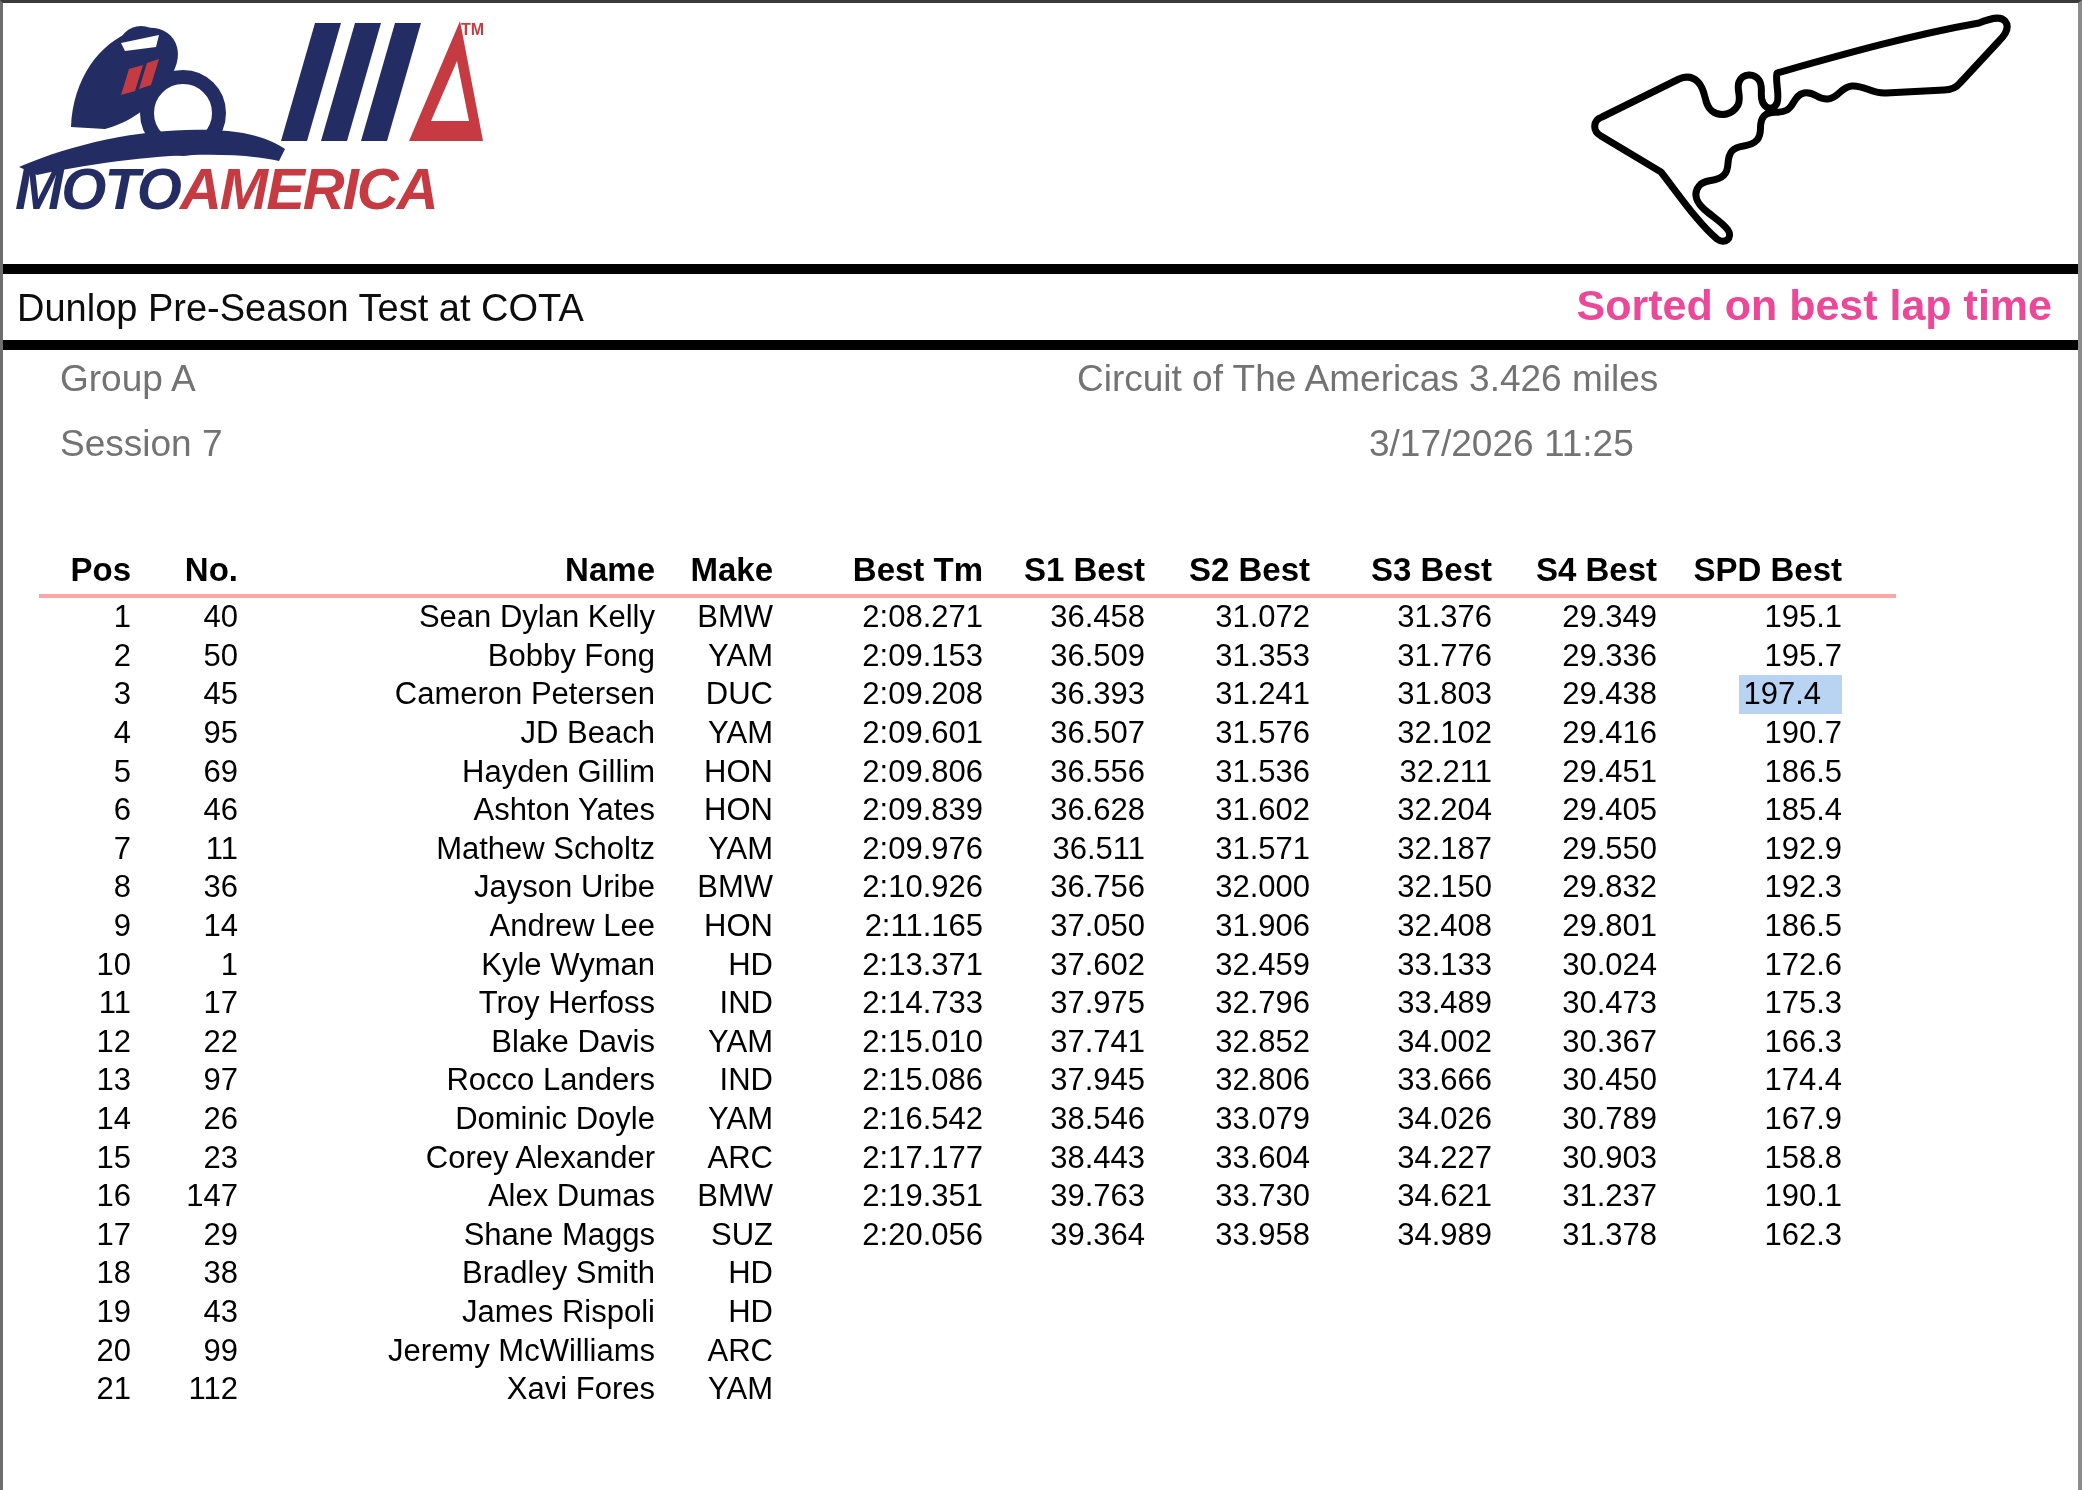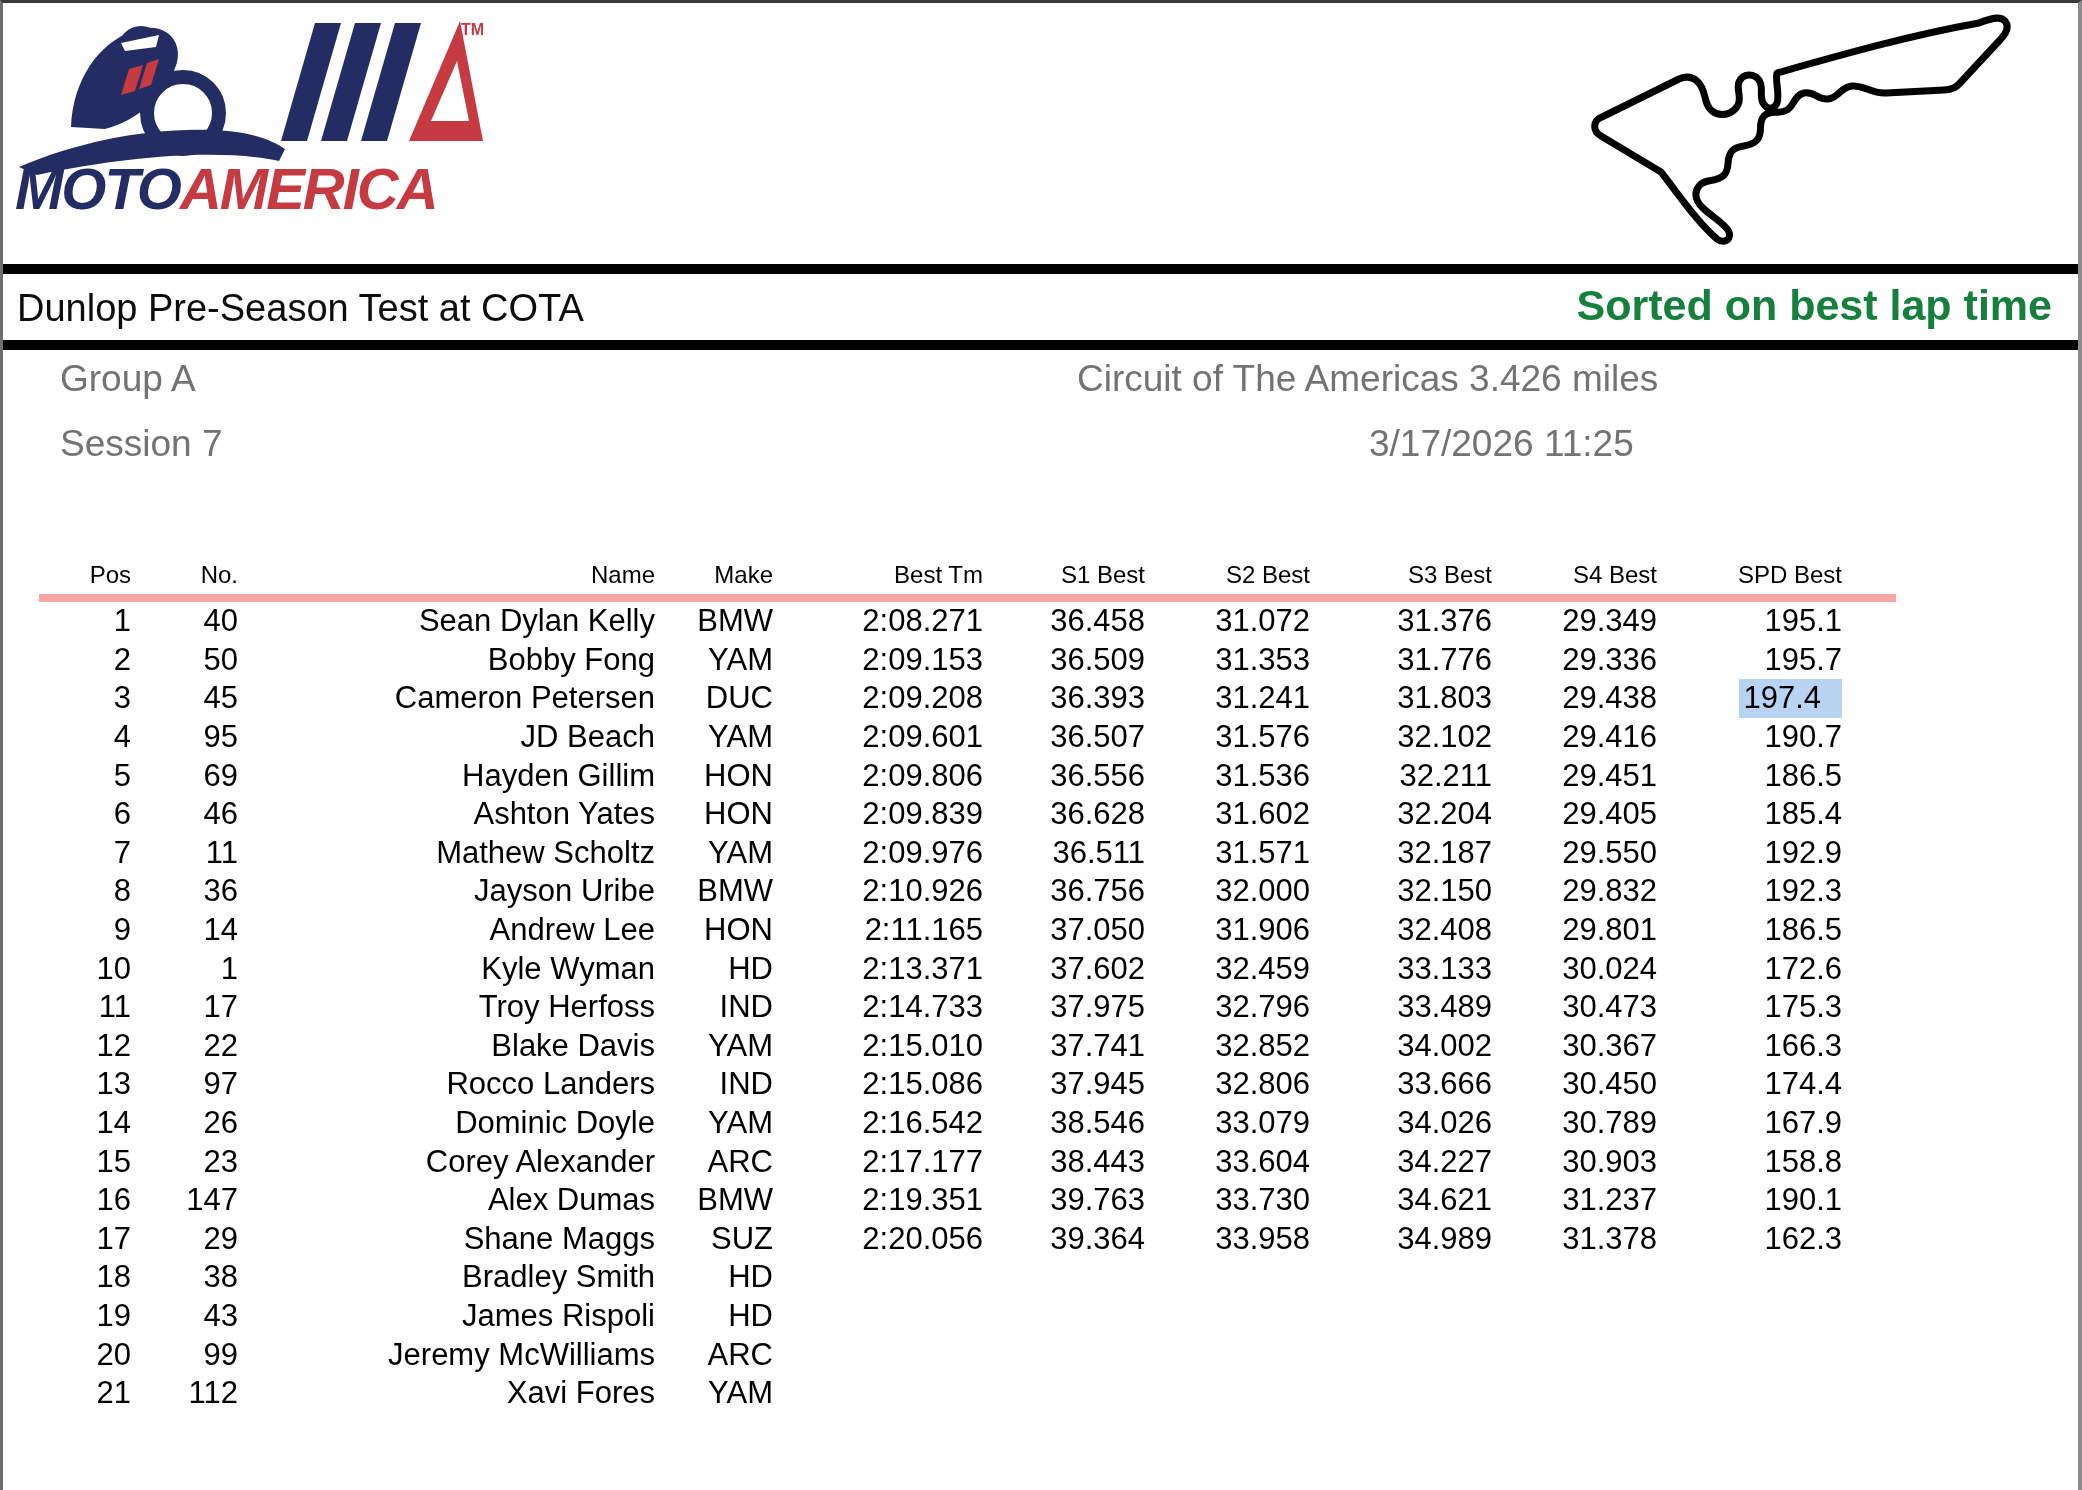--- a/index.html
+++ b/index.html
@@ -9,36 +9,36 @@
     border-top:3px solid #3a3a3a;border-left:3px solid #6e6e6e;border-right:4px solid #8c8c8c;
     font-family:"Liberation Sans",sans-serif;color:#000;
   }
   
   #logo{position:absolute;left:10px;top:6px;width:470px;height:210px;}
   #trackmap{position:absolute;left:1578px;top:8px;width:436px;height:236px;}
   .rule{position:absolute;left:0;right:0;background:#000;}
   #rule-top{top:261px;height:10px;}
   #rule-bottom{top:337px;height:10px;}
   #event-title{position:absolute;left:14px;top:283px;font-size:38px;line-height:44px;color:#0d0d0d;}
-  #sorted-label{position:absolute;right:26px;top:277px;font-size:43px;line-height:50px;font-weight:bold;color:#15803d;}
+  #sorted-label{position:absolute;right:26px;top:277px;font-size:43px;line-height:50px;font-weight:bold;color:#ec4899;}
   
   .info{position:absolute;font-size:37px;line-height:43px;color:#737373;white-space:nowrap;}
   #group{left:57px;top:354px;}
   #circuit{left:1074px;top:354px;}
   #session{left:57px;top:419px;}
   #datetime{left:1366px;top:419px;}
   #practice{left:57px;top:484px;}
   
   #results{
     position:absolute;left:36px;top:548px;width:1857px;
     border-collapse:collapse;table-layout:fixed;font-size:31px;color:#000;
   }
   #results thead th{
-    font-size:24px;font-weight:normal;height:38px;vertical-align:bottom;
-    padding:0 0 5px 0;border-bottom:8px solid #fca5a5;white-space:nowrap;
+    font-size:33px;font-weight:bold;height:38px;vertical-align:bottom;
+    padding:0 0 5px 0;border-bottom:4px solid #fca5a5;white-space:nowrap;
   }
   #results tbody td{height:38.6px;padding:0;vertical-align:middle;white-space:nowrap;overflow:hidden;}
   .num{text-align:right;}
   .txt{text-align:right;}
   .name-cell{padding-left:27px !important;}
   .hl{background:var(--hl,#b9d3f2);padding:2px 21px 3px 4px;}
 </style>
 </head>
 <body>
 

